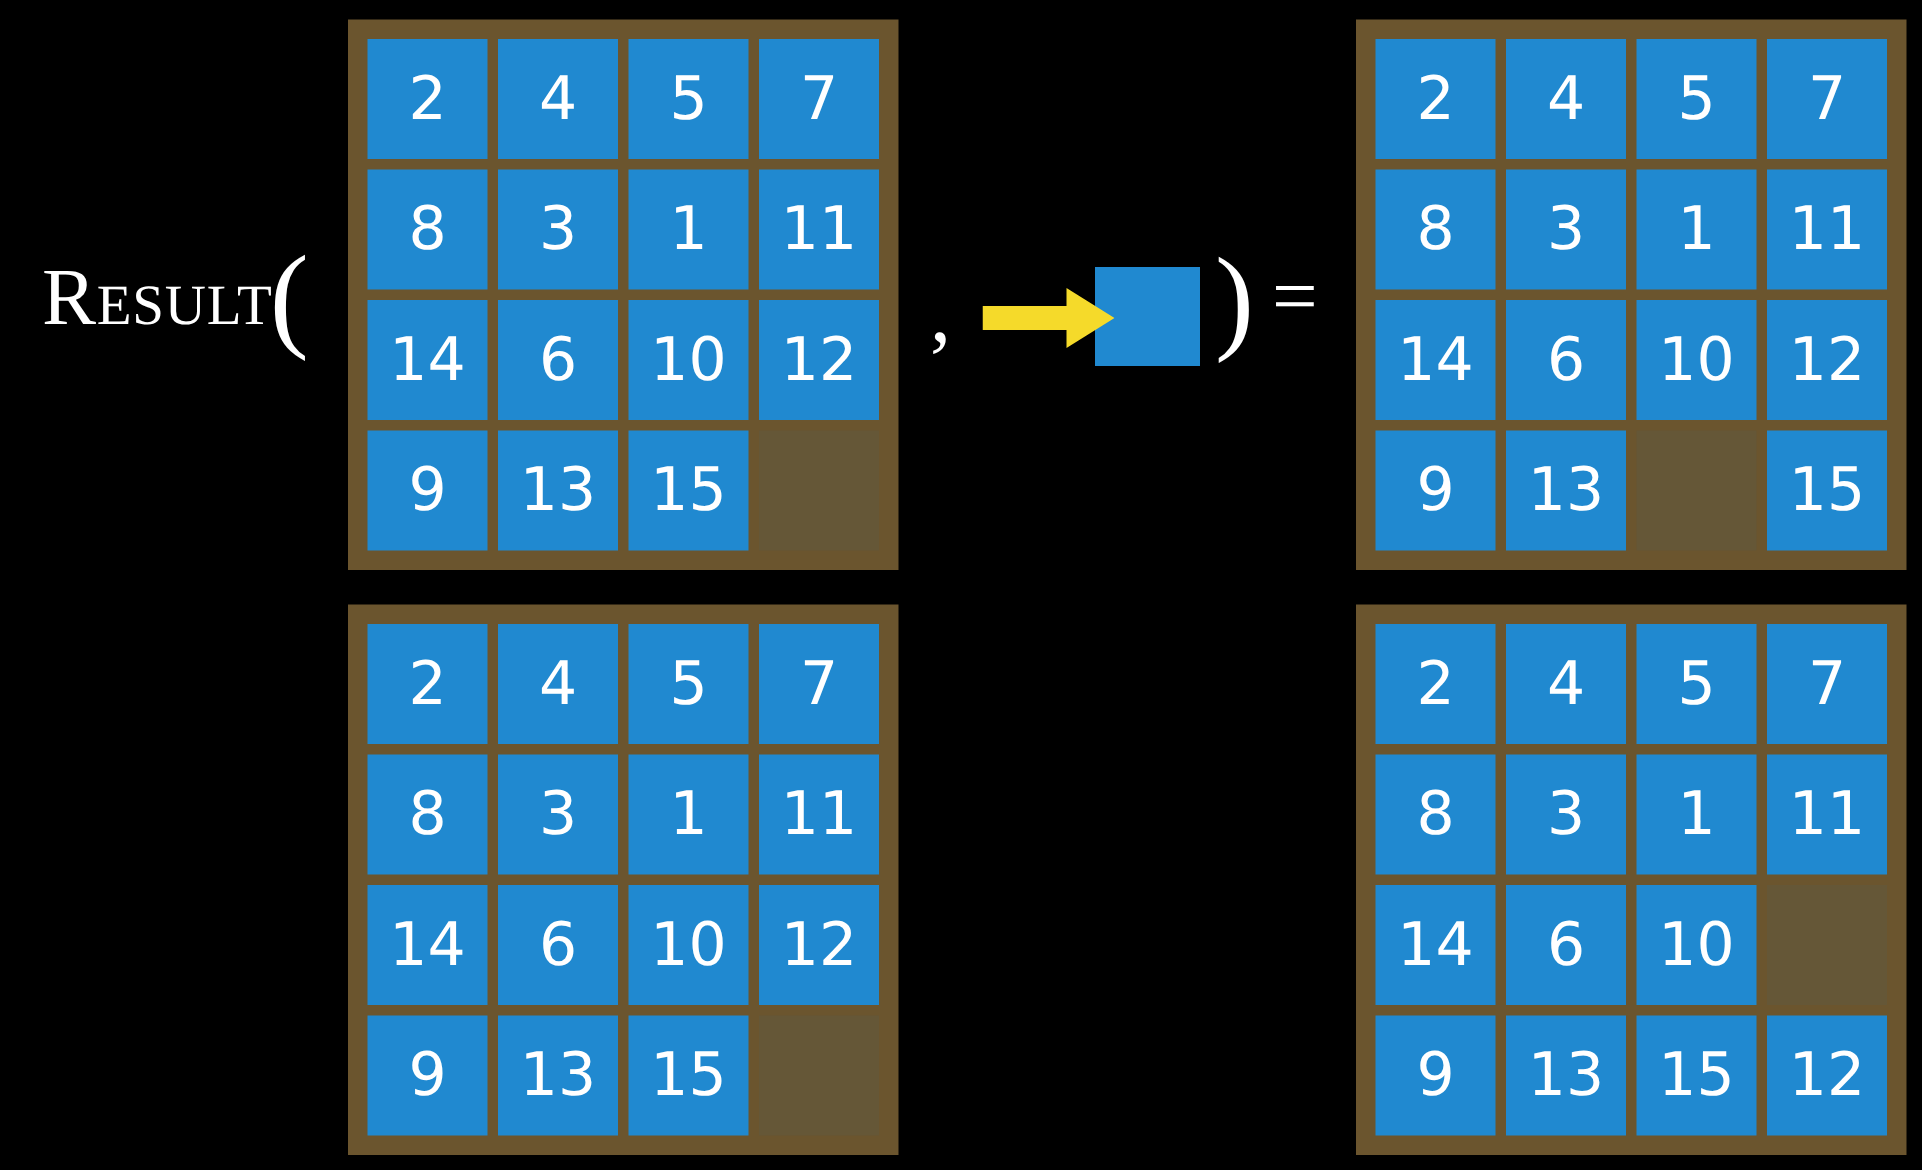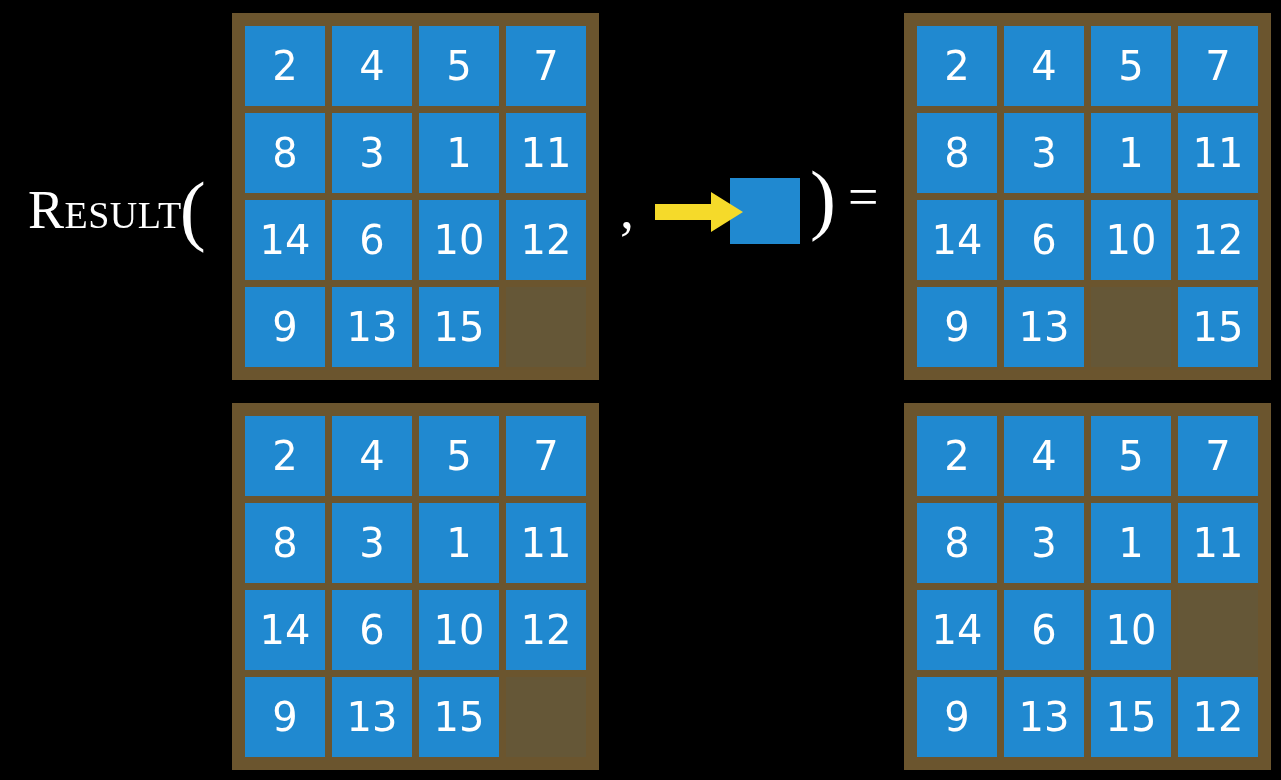--- a/index.html
+++ b/index.html
@@ -34,21 +34,20 @@
     white-space: nowrap;
     line-height: 1;
     display: flex;
     align-items: baseline;
   }
   .eq-row.row-1 .result-label { top: 171px; }
   .result-label .word {
     font-variant: small-caps;
     font-size: 54px;
     letter-spacing: 0.5px;
-    margin-top: 12px;
   }
   .result-label .paren {
     font-size: 78px;
     line-height: 0;
     position: relative;
     top: 8px;
     margin-left: -2px;
   }
 
   

